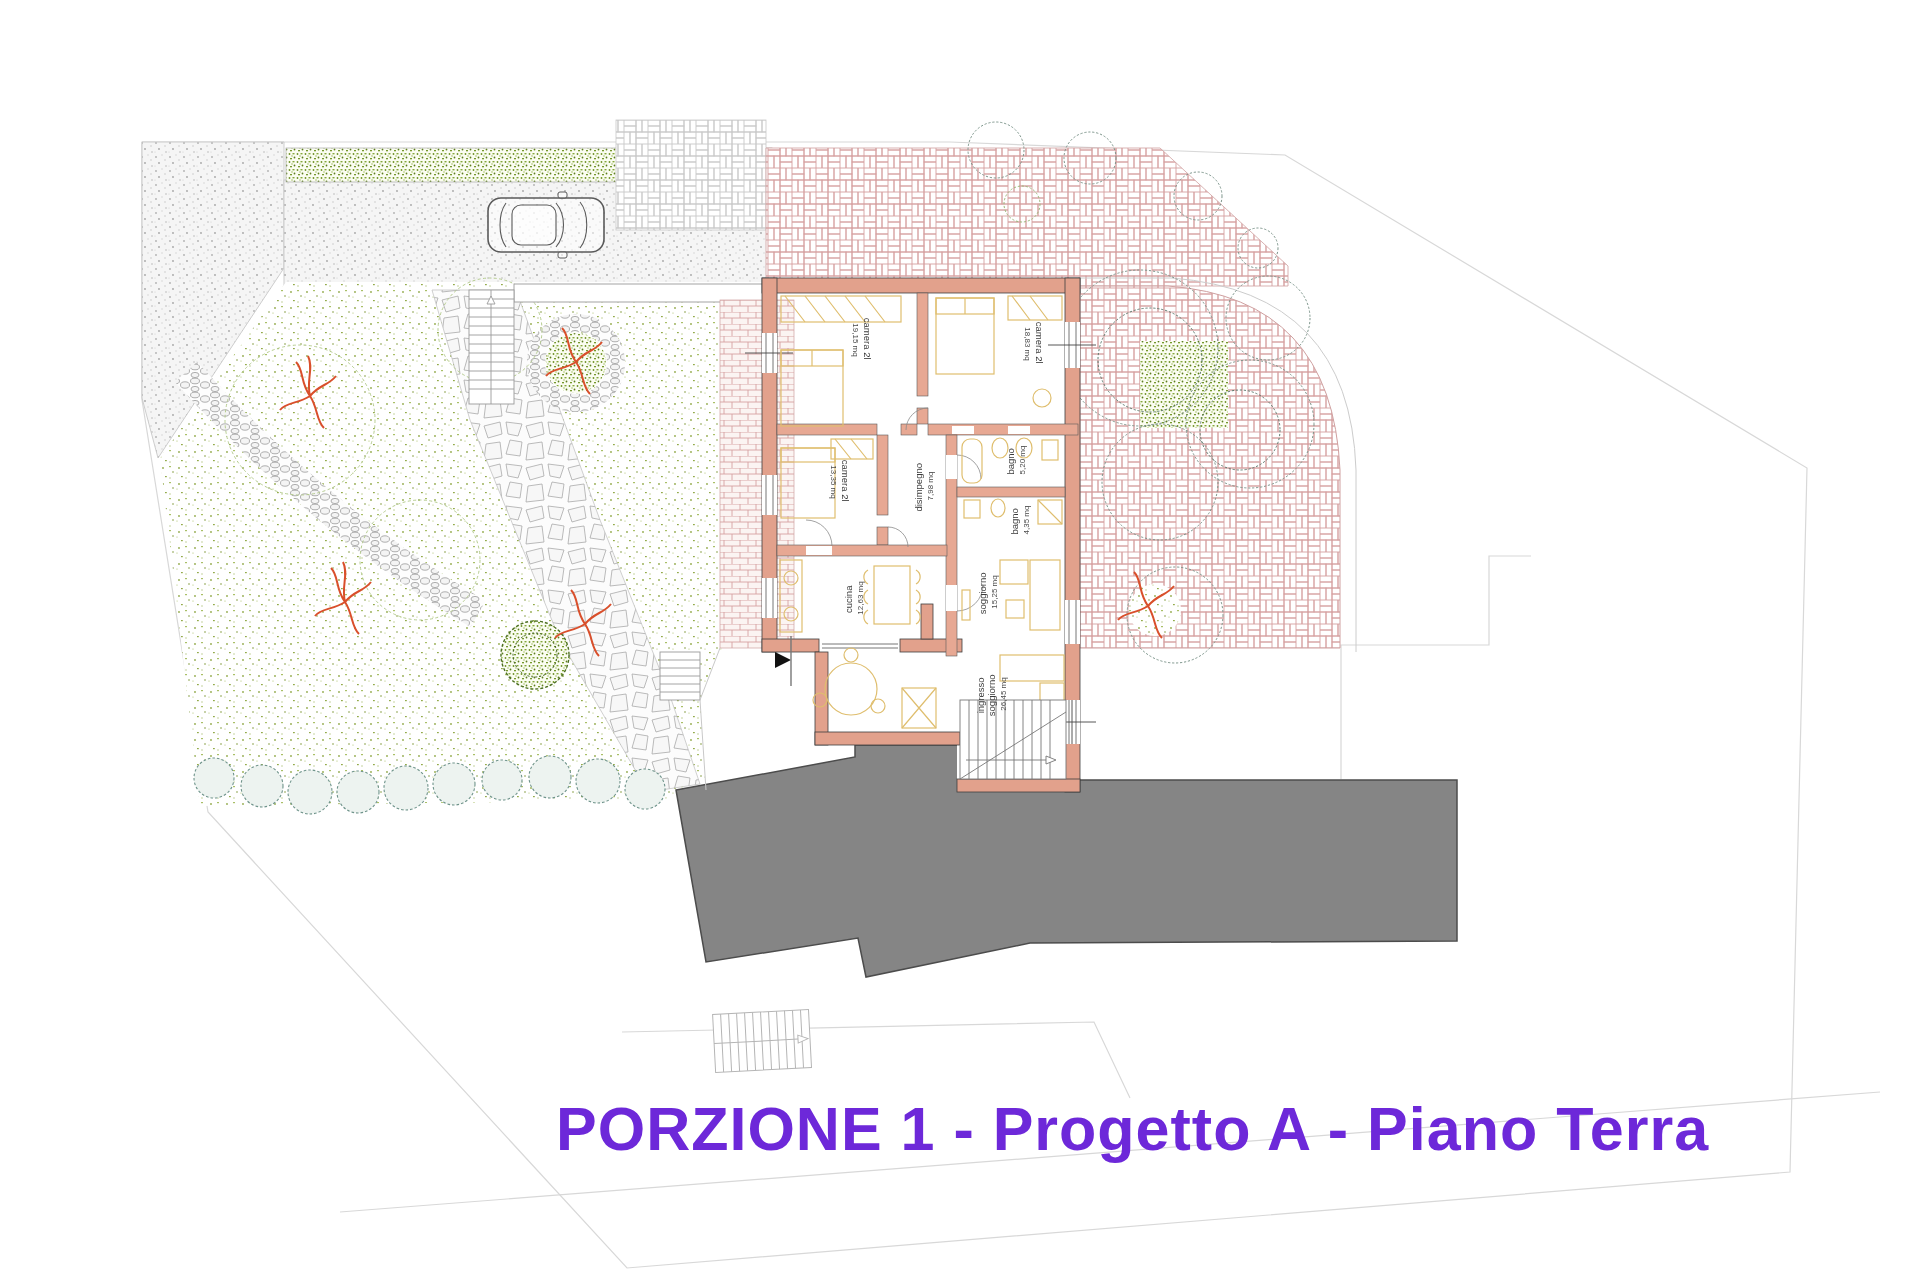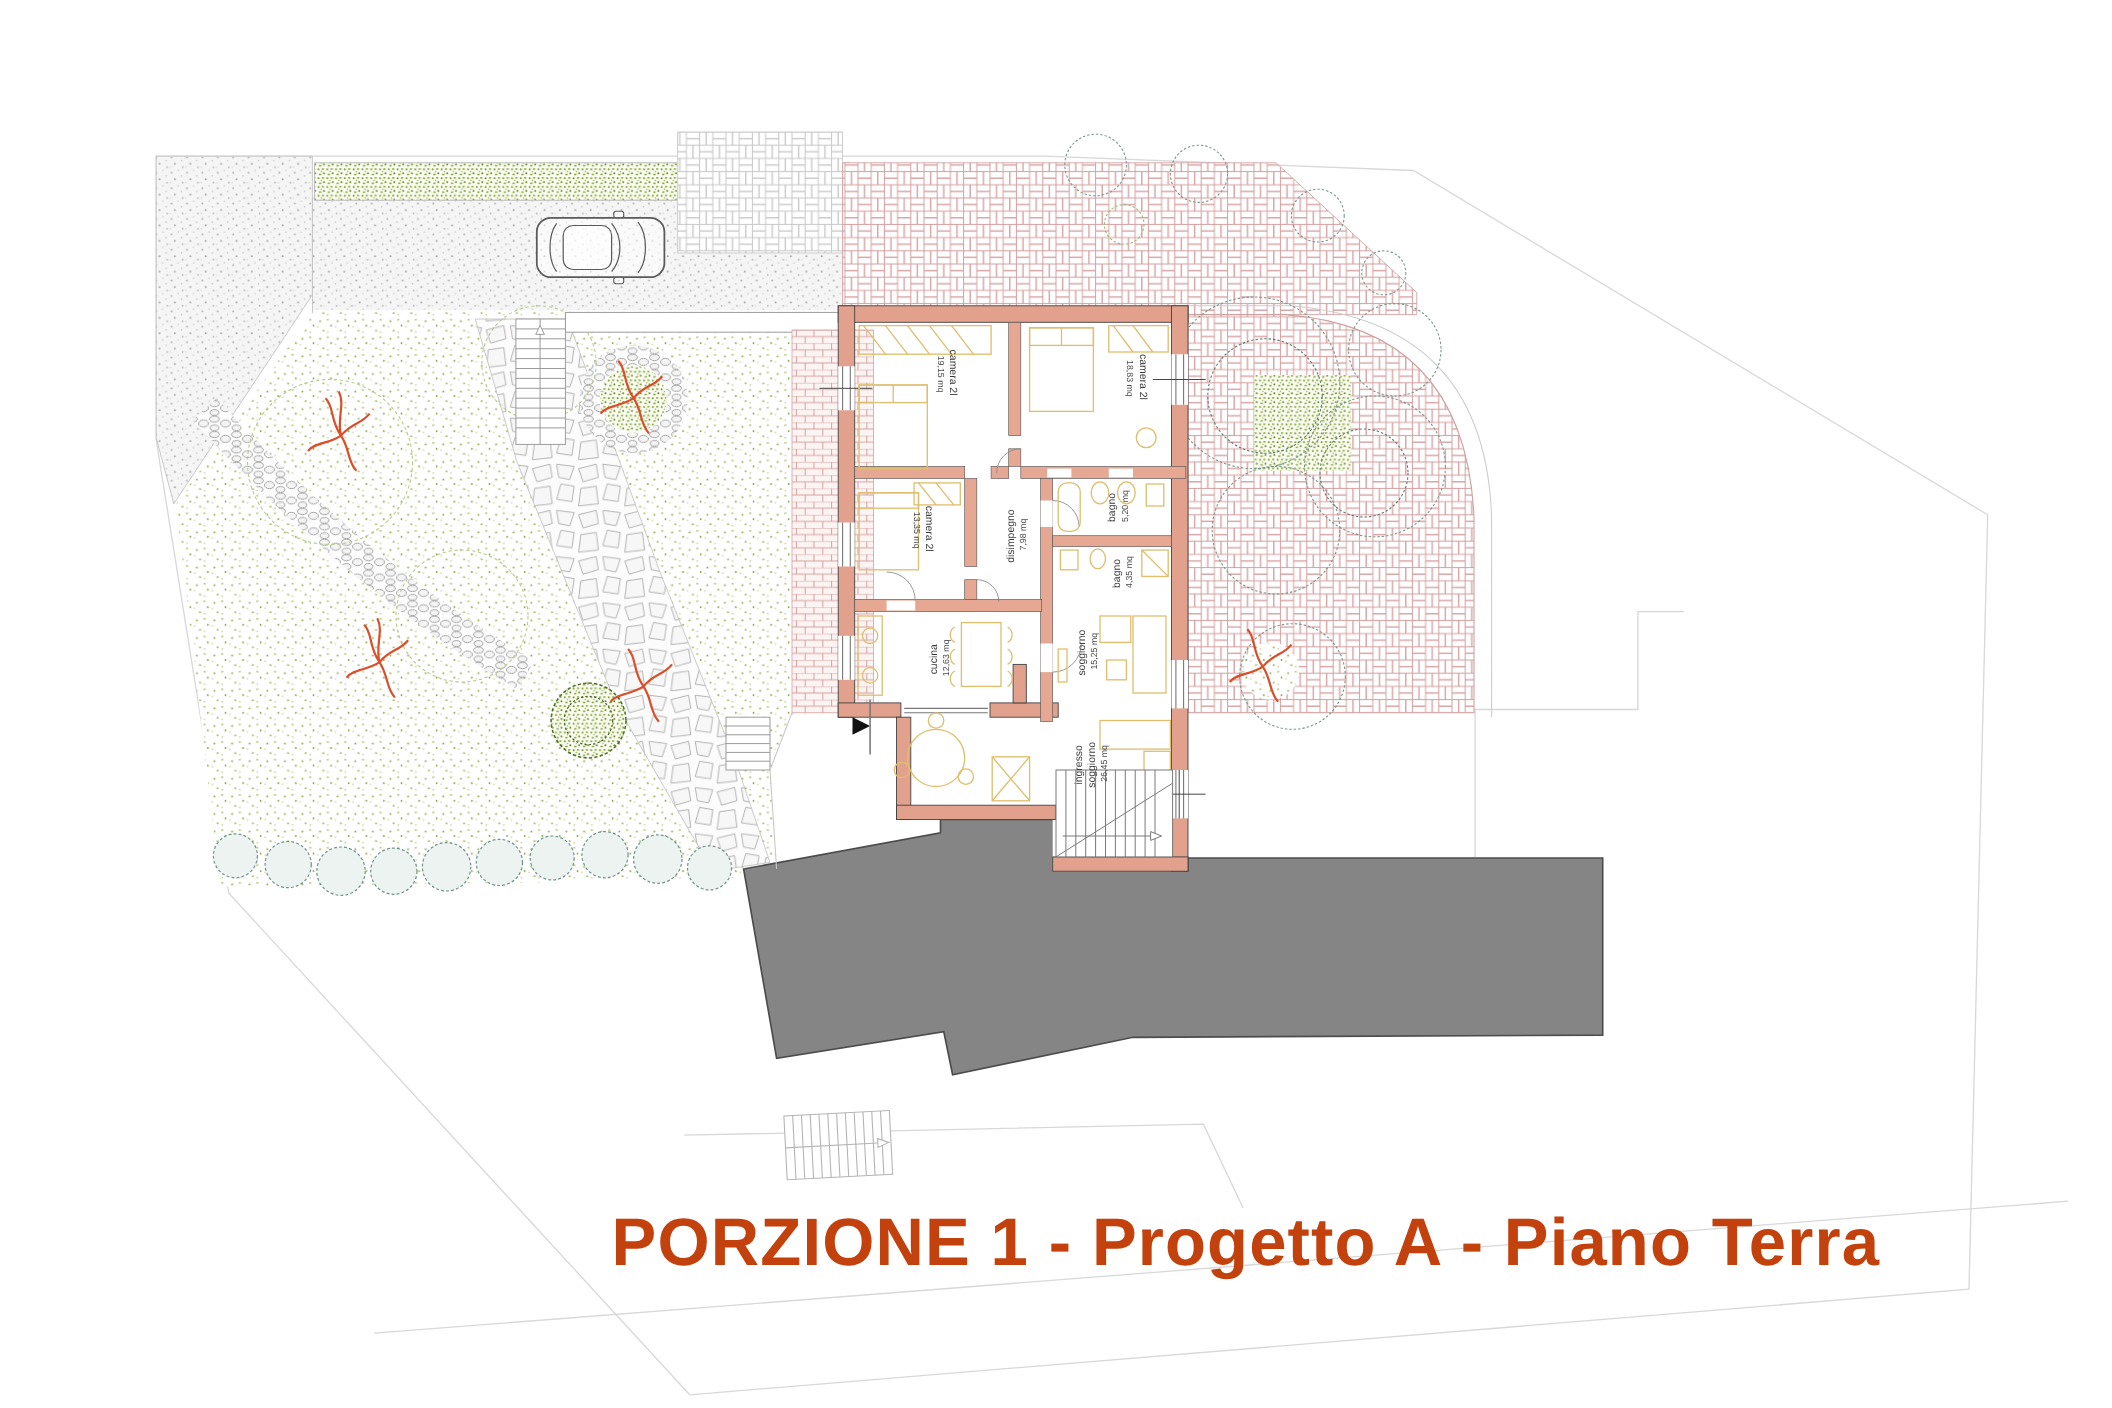--- a/index.html
+++ b/index.html
@@ -2,21 +2,21 @@
 <html><head>
 <meta charset="utf-8">
 <style>
   html,body{margin:0;padding:0;background:#fff;}
   body{width:1920px;height:1280px;position:relative;overflow:hidden;
        font-family:"Liberation Sans",sans-serif;}
   #plan-svg{position:absolute;left:0;top:0;}
   .rlab{font-size:9.5px;fill:#3a3a3a;text-anchor:middle;font-family:"Liberation Sans",sans-serif;}
   .rlab .area{font-size:8px;fill:#4a4a4a;}
   .title{position:absolute;left:556px;top:1094px;width:1300px;
-         font-size:61px;font-weight:700;color:#c2410c;letter-spacing:1px;
+         font-size:61px;font-weight:700;color:#6d28d9;letter-spacing:1px;
          white-space:nowrap;}
 </style>
 </head>
 <body>
 
 <svg id="plan-svg" width="1920" height="1280" viewBox="0 0 1920 1280">
   <defs>
     <pattern id="pat-gravel" width="14" height="14" patternUnits="userSpaceOnUse">
       <rect width="14" height="14" fill="#f5f5f5"></rect>
       <circle cx="2" cy="3" r="0.9" fill="#b0b0b0"></circle>

